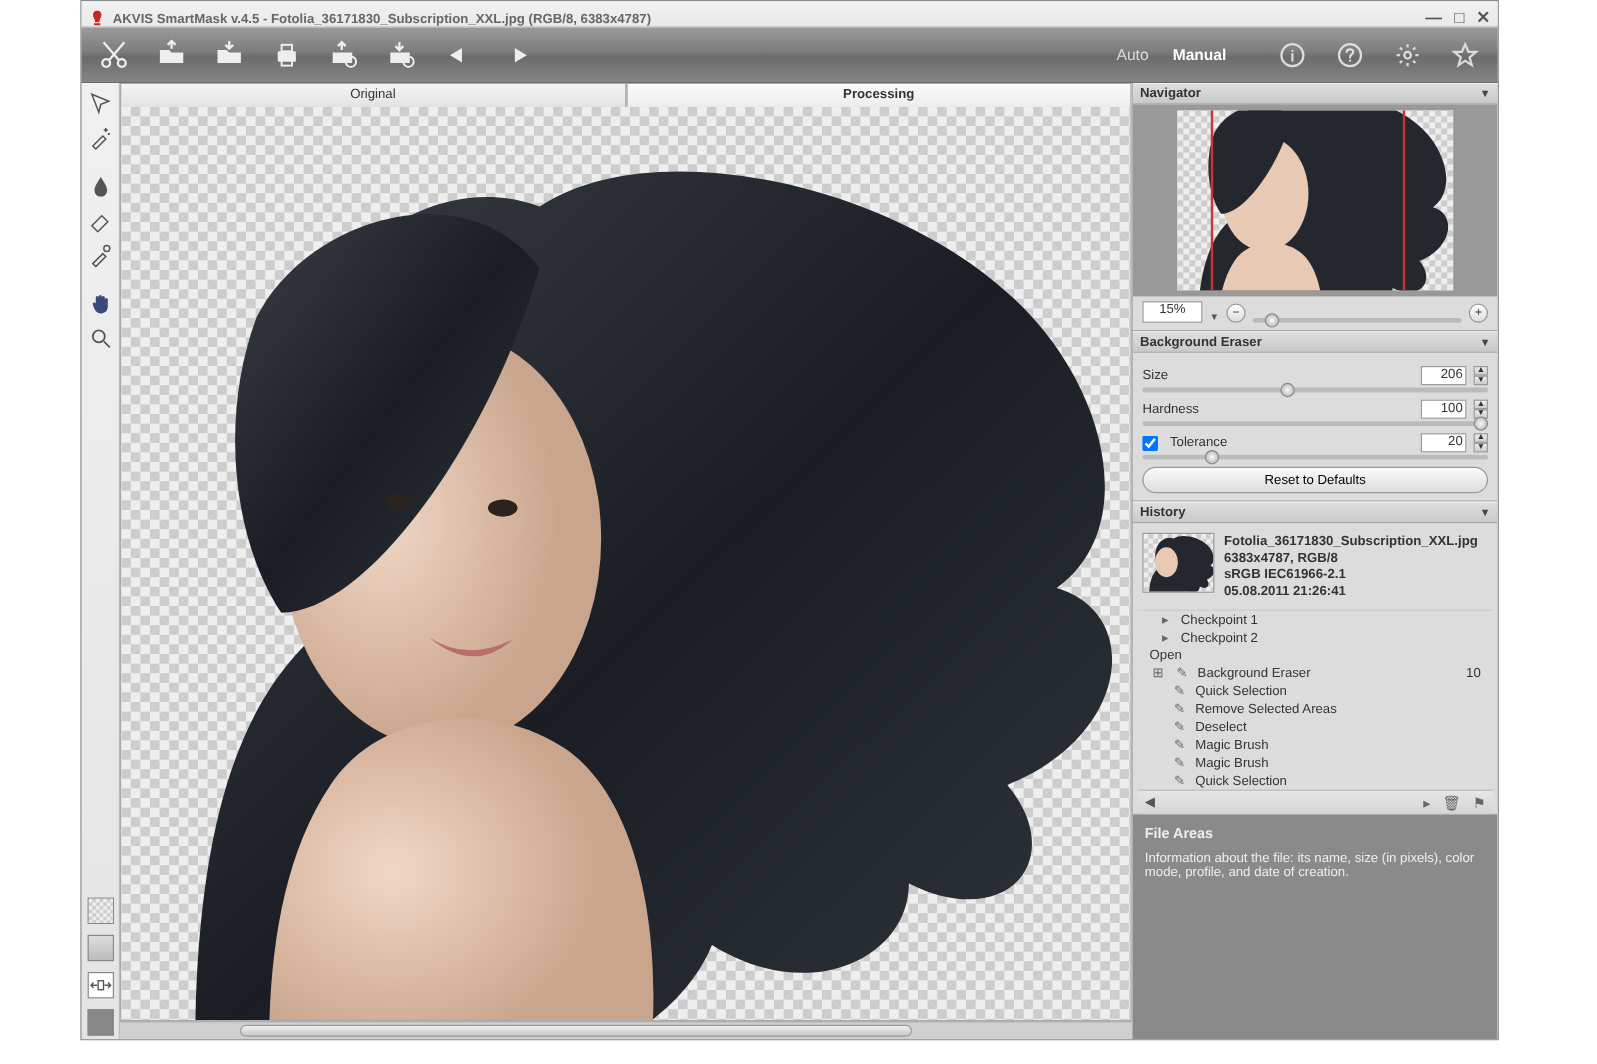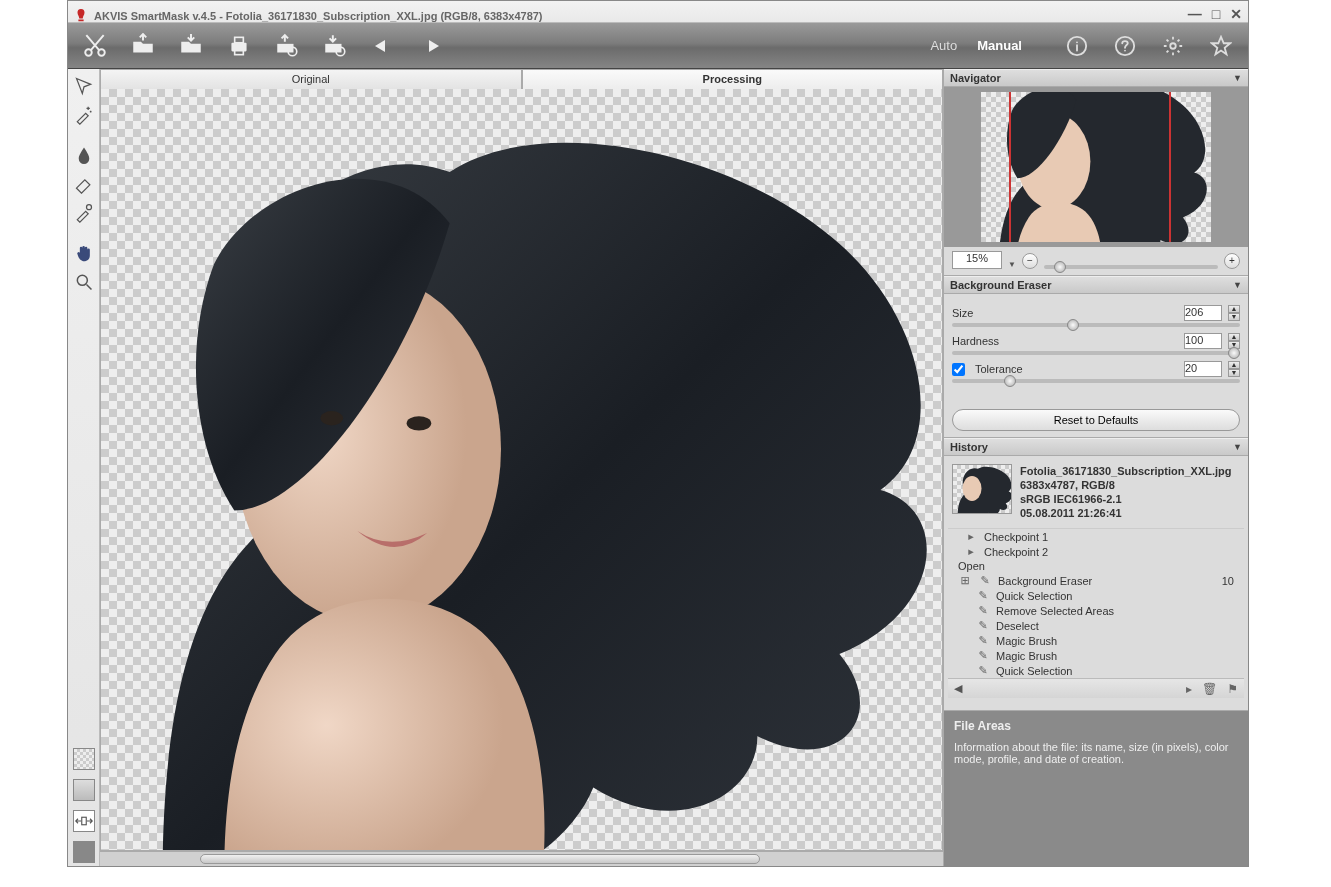--- a/index.html
+++ b/index.html
@@ -42,26 +42,26 @@
 .nav-checker .checker { background-size:10px 10px; background-position:0 0,0 5px,5px -5px,-5px 0; }
 .nav-checker .redline { position:absolute; top:0; bottom:0; width:2px; background:#c33; }
 .zoom-row { display:flex; align-items:flex-end; gap:6px; margin-top:4px; }
 .zoom-row .pct { width:50px; height:18px; border:1px solid #999; background:#fff; font-size:11px; text-align:center; }
 .zoom-row .zbtn { width:16px; height:16px; border:1px solid #999; border-radius:50%; background:linear-gradient(#fff,#ddd); text-align:center; font-size:10px; line-height:14px; cursor:pointer; }
 .zoom-row .slider { flex:1; height:4px; background:#bbb; border-radius:2px; position:relative; }
 .zoom-row .slider .knob { position:absolute; left:6%; top:-4px; width:12px; height:12px; border-radius:50%; background:radial-gradient(#fafafa,#aaa); border:1px solid #888; }
 .param-row { display:flex; align-items:center; gap:6px; margin:5px 0 2px 0; }
 .param-row label { flex:0 0 64px; }
 .param-row .chk { flex:0 0 auto; margin-right:4px; }
-.param-row .num { width:38px; height:16px; border:1px solid #999; background:#fff; text-align:left; padding-right:2px; font-size:11px; }
+.param-row .num { width:38px; height:16px; border:1px solid #999; background:#fff; text-align:right; padding-right:2px; font-size:11px; }
 .param-row .spin { width:12px; display:flex; flex-direction:column; }
 .param-row .spin div { height:8px; background:linear-gradient(#eee,#ccc); border:1px solid #999; font-size:7px; line-height:6px; text-align:center; }
 .param-slider { height:4px; background:#bbb; border-radius:2px; position:relative; margin:0 0 6px 0; }
 .param-slider .knob { position:absolute; top:-4px; width:12px; height:12px; border-radius:50%; background:radial-gradient(#fafafa,#aaa); border:1px solid #888; }
-.reset-btn { width:100%; height:22px; border:1px solid #999; border-radius:12px; background:linear-gradient(#fafafa,#ddd); font-size:11px; cursor:pointer; margin-top:20px; }
+.reset-btn { width:100%; height:22px; border:1px solid #999; border-radius:12px; background:linear-gradient(#fafafa,#ddd); font-size:11px; cursor:pointer; margin-top:0; }
 .hist-file { display:flex; gap:8px; padding:4px; }
 .hist-thumb { width:60px; height:50px; border:1px solid #999; background:#ddd; position:relative; overflow:hidden;}
 .hist-thumb .checker{ background-size:8px 8px; background-position:0 0,0 4px,4px -4px,-4px 0;}
 .hist-meta { font-size:11px; font-weight:bold; line-height:14px; }
 .hist-list { max-height:155px; overflow-y:auto; border-top:1px solid #ccc; margin-top:4px; }
 .hist-row { display:flex; align-items:center; gap:6px; font-size:11px; padding:1px 2px 1px 28px; }
 .hist-row .hicon { width:14px; text-align:center; color:#666; }
 .hist-row.check { padding-left:16px; }
 .hist-row.open { padding-left:10px; }
 .hist-row.bg { padding-left:10px; }
@@ -347,21 +347,21 @@
 
           <button class="reset-btn">Reset to Defaults</button>
         </div>
       </div>
 
       <div class="panel">
         <div class="panel-header">
           <span>History</span>
           <span class="collapse">▼</span>
         </div>
-        <div class="panel-body" style="padding:4px 4px 12px 4px;">
+        <div class="panel-body" style="padding:4px 4px 0 4px;">
           <div class="hist-file">
             <div class="hist-thumb">
               <div class="checker"></div>
               <svg width="60" height="50" viewBox="0 0 820 760" preserveAspectRatio="xMidYMid slice" style="position:absolute;inset:0;">
                 <path d="M60 780 C60 560 110 470 180 420 C140 380 120 300 140 220 C165 120 260 60 340 90 C430 30 620 70 720 160 C800 230 830 350 760 400 C830 420 820 520 720 560 C770 620 720 680 640 640 C640 700 560 740 480 690 C460 740 400 780 360 780 Z" fill="#24282e"></path>
                 <ellipse cx="260" cy="360" rx="130" ry="170" fill="#e8cab4"></ellipse>
               </svg>
             </div>
             <div class="hist-meta">
               <div>Fotolia_36171830_Subscription_XXL.jpg</div>

